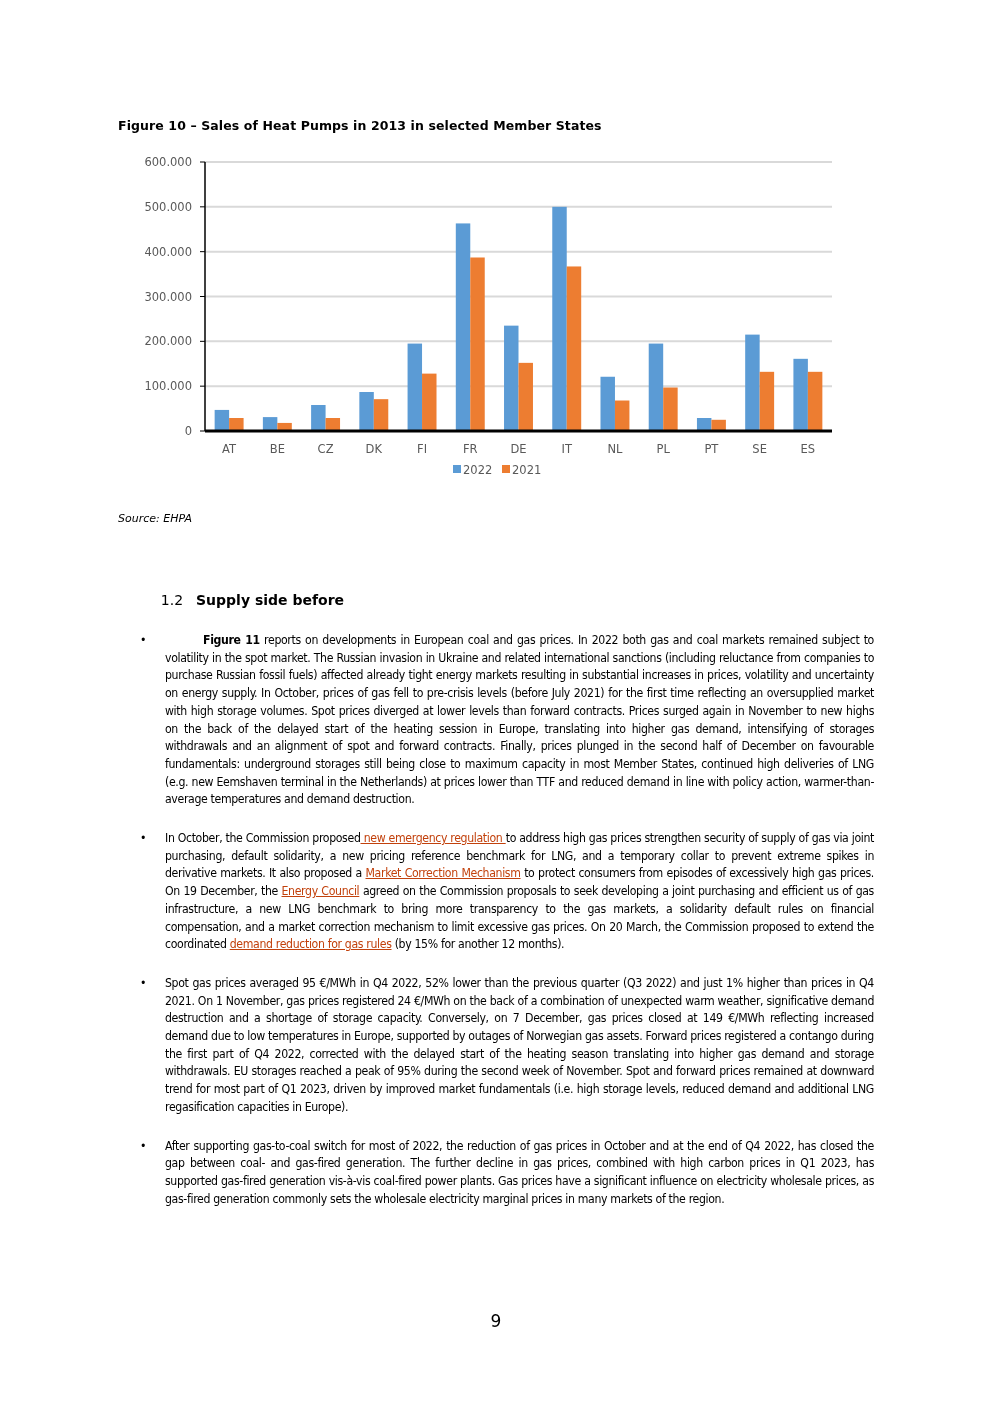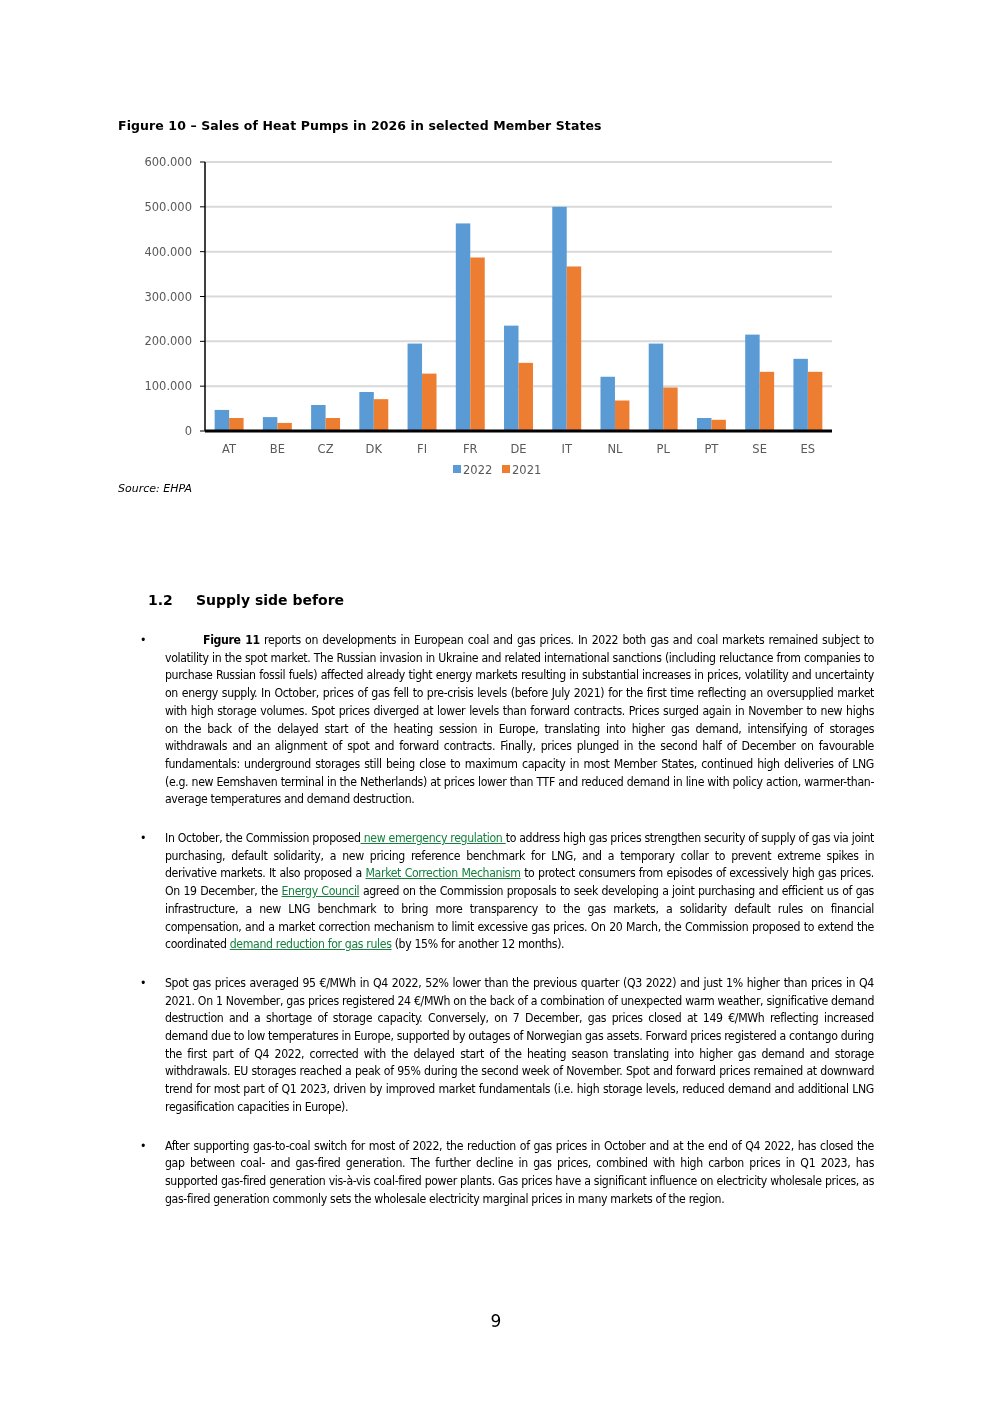--- a/index.html
+++ b/index.html
@@ -1,33 +1,33 @@
 <!DOCTYPE html>
 <html><head>
 <meta charset="utf-8">
 <style>
   html, body { margin: 0; padding: 0; background: #ffffff; }
   body { width: 992px; height: 1403px; position: relative; font-family: "Liberation Sans", sans-serif; color: #000; overflow: hidden; }
   .fig-title { position: absolute; left: 118px; top: 118px; font-family: "DejaVu Sans", sans-serif; font-weight: bold; font-size: 12.5px; letter-spacing: 0.1px; }
   #chart { position: absolute; left: 140px; top: 150px; }
-  .src { position: absolute; left: 118px; top: 482px; font-style: italic; font-size: 11px; font-family: "DejaVu Sans", sans-serif; }
+  .src { position: absolute; left: 118px; top: 512px; font-style: italic; font-size: 11px; font-family: "DejaVu Sans", sans-serif; }
   .sec { position: absolute; left: 148px; top: 592px; font-family: "DejaVu Sans", sans-serif; font-size: 14px; }
-  .sec .num { display: inline-block; width: 48px; font-weight: bold; }
+  .sec .num { display: inline-block; width: 48px; font-weight: normal; text-align: center; }
   .sec .ttl { font-weight: bold; }
   .bullets { position: absolute; left: 140px; top: 632px; width: 734px; margin: 0; padding: 0; list-style: none; }
   .bullets li { position: relative; padding-left: 25px; font-family: "DejaVu Sans Condensed", "DejaVu Sans", sans-serif; font-size: 12.2px; line-height: 17.7px; text-align: justify; margin-bottom: 21px; font-stretch: condensed; letter-spacing: -0.35px; }
   .bullets li .dot { position: absolute; left: 0; top: 0; }
-  a { color: #15803d; text-decoration: underline; }
+  a { color: #c2410c; text-decoration: underline; }
   b.lead { font-weight: bold; margin-left: 38px; }
   .pagenum { position: absolute; left: 0; width: 992px; top: 1311px; text-align: center; font-family: "DejaVu Sans", sans-serif; font-size: 17px; }
 </style>
 </head>
 <body>
 
-<div class="fig-title">Figure 10 – Sales of Heat Pumps in 2026 in selected Member States</div>
+<div class="fig-title">Figure 10 – Sales of Heat Pumps in 2013 in selected Member States</div>
 
 <svg id="chart" width="710" height="345" xmlns="http://www.w3.org/2000/svg">
   <g id="grid">
       <line x1="60" x2="65" y1="281" y2="281" stroke="#000" stroke-width="1"></line>
       <line x1="65" x2="692" y1="236.16666666666669" y2="236.16666666666669" stroke="#d9d9d9" stroke-width="2"></line>
       <line x1="60" x2="65" y1="236.16666666666669" y2="236.16666666666669" stroke="#000" stroke-width="1"></line>
       <line x1="65" x2="692" y1="191.33333333333334" y2="191.33333333333334" stroke="#d9d9d9" stroke-width="2"></line>
       <line x1="60" x2="65" y1="191.33333333333334" y2="191.33333333333334" stroke="#000" stroke-width="1"></line>
       <line x1="65" x2="692" y1="146.5" y2="146.5" stroke="#d9d9d9" stroke-width="2"></line>
       <line x1="60" x2="65" y1="146.5" y2="146.5" stroke="#000" stroke-width="1"></line>

